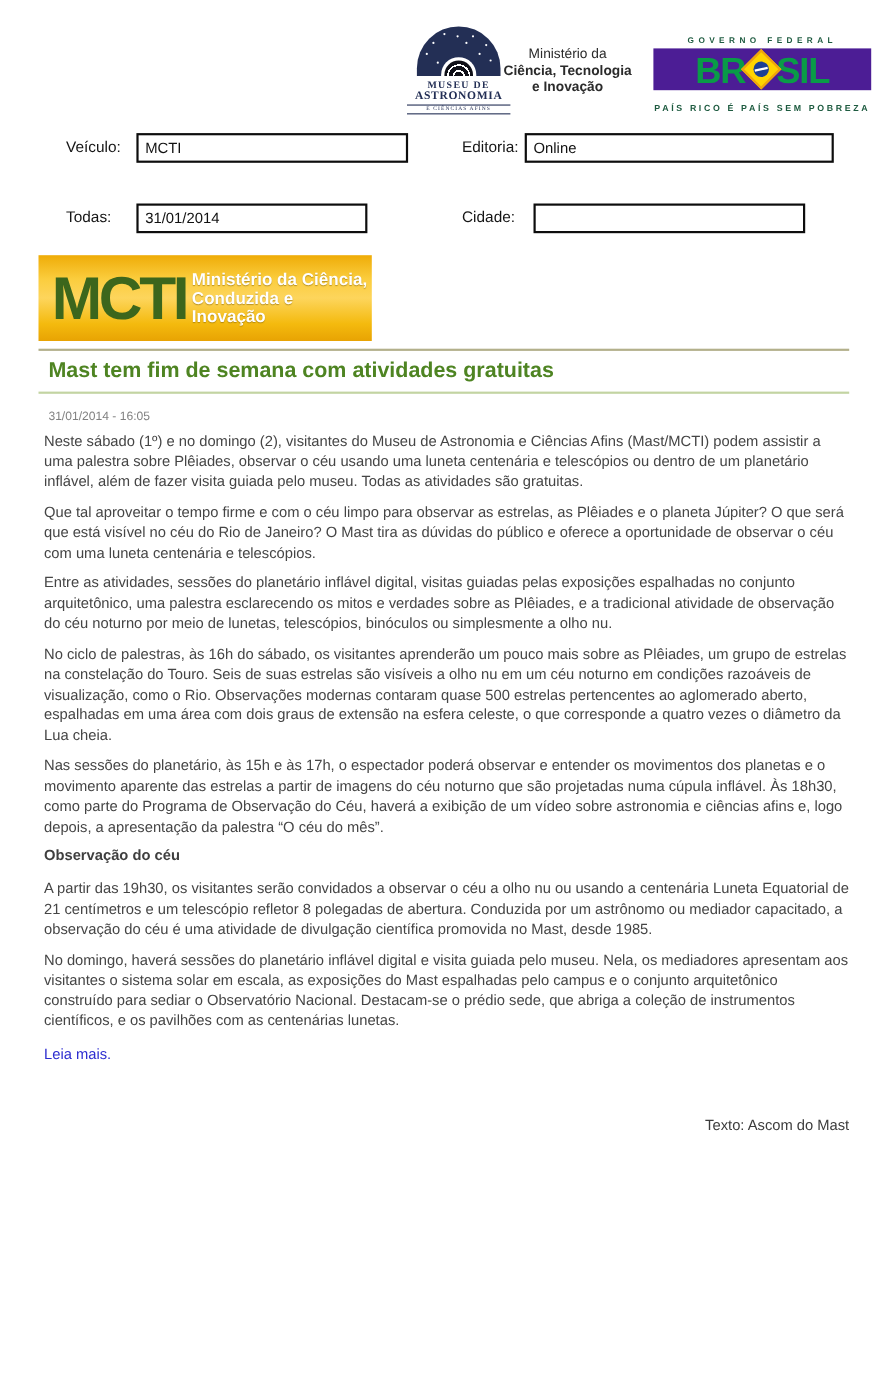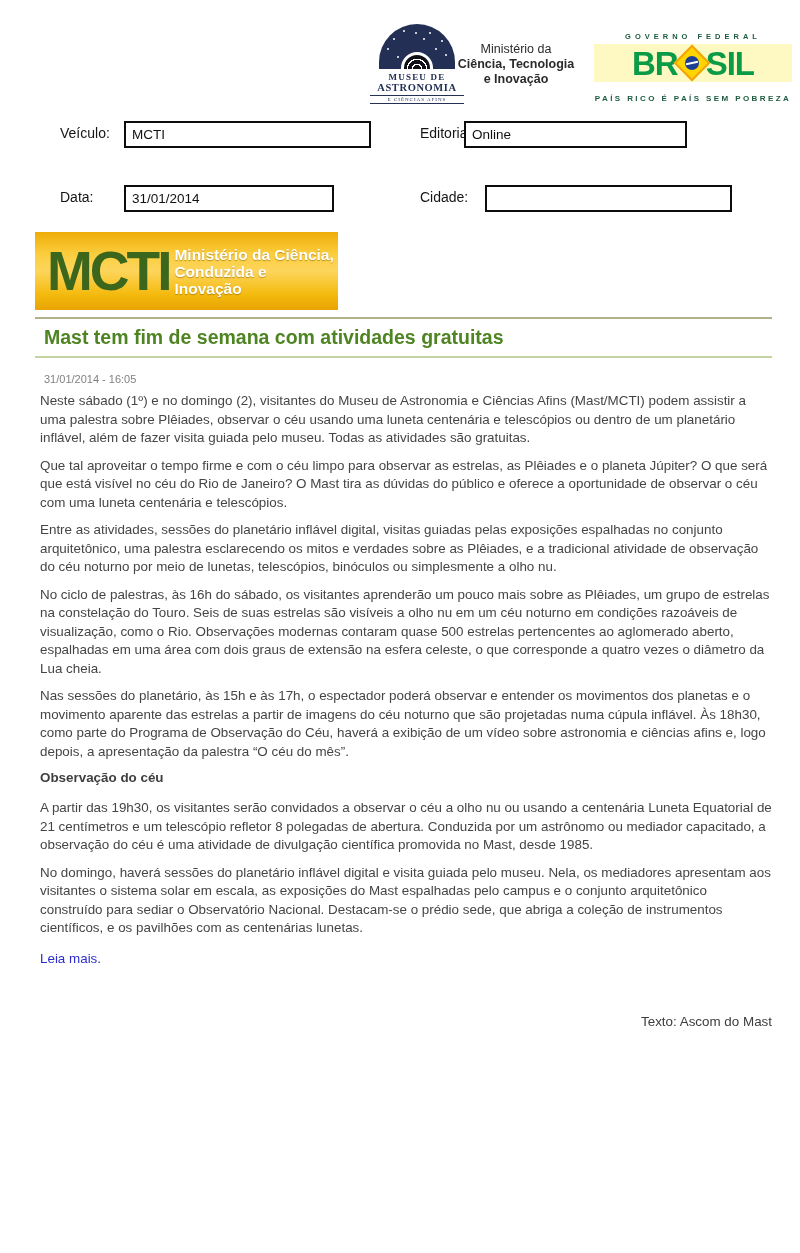--- a/index.html
+++ b/index.html
@@ -20,34 +20,34 @@
   .museum-t1 { margin-top:3px; font-family:"Liberation Serif", serif; font-size:9px; letter-spacing:1.2px; color:#232f55; font-weight:700; }
   .museum-t2 { font-family:"Liberation Serif", serif; font-size:10.5px; letter-spacing:0.6px; color:#232f55; font-weight:700; }
   .museum-t3 { margin-top:2px; padding:1px 0; border-top:1px solid #232f55; border-bottom:1px solid #232f55;
                font-family:"Liberation Serif", serif; font-size:5px; letter-spacing:1px; color:#232f55; }
 
   .ministry { position:absolute; left:450px; top:42px; width:132px; text-align:center; color:#2b2b2b; font-size:12.5px; line-height:15px; }
   .ministry .bold { font-weight:700; }
 
   .brasil-logo { position:absolute; left:594px; top:32px; width:198px; text-align:center; }
   .brasil-gov { font-size:7.5px; font-weight:700; letter-spacing:4px; color:#1e5b40; margin-bottom:3px; }
-  .brasil-word { position:relative; height:38px; background:#fef9c3; display:flex; align-items:center; justify-content:center; }
+  .brasil-word { position:relative; height:38px; background:#4c1d95; display:flex; align-items:center; justify-content:center; }
   .brasil-letters { font-size:33px; font-weight:800; color:#0a9b47; letter-spacing:-1px; line-height:1; }
   .flag { position:relative; width:34px; height:34px; margin:0 -3px; }
   .flag-diamond { position:absolute; inset:4px; transform:rotate(45deg); background:#ffd400; border:2px solid #f0a50c; }
   .flag-globe { position:absolute; left:10px; top:10px; width:14px; height:14px; border-radius:50%; background:#1c3f94; }
   .flag-band { position:absolute; left:11px; top:16px; width:12px; height:2px; background:#fff; transform:rotate(-12deg); }
   .brasil-tag { margin-top:12px; font-size:8px; font-weight:700; letter-spacing:2.4px; color:#1e5b40; }
 
   
   .form-label { position:absolute; font-size:14px; color:#151515; }
   .form-box { position:absolute; height:27px; border:2px solid #0d0d0d; background:#fff; font-size:13.5px; color:#111;
               display:flex; align-items:center; padding:0 6px; }
   .lbl-veiculo { left:60px; top:125px; }   .box-veiculo { left:124px; top:121px; width:247px; }
-  .lbl-editoria { left:420px; top:125px; } .box-editoria { left:464px; top:121px; width:223px; }
+  .lbl-editoria { left:420px; top:125px; } .box-editoria { left:477px; top:121px; width:281px; }
   .lbl-data { left:60px; top:189px; }      .box-data { left:124px; top:185px; width:210px; }
   .lbl-cidade { left:420px; top:189px; }   .box-cidade { left:485px; top:185px; width:247px; }
 
   
   .mcti-banner { position:absolute; left:35px; top:232px; width:303px; height:78px;
     background:linear-gradient(180deg,#efac07 0%, #fbcd3e 28%, #fdd55c 50%, #f4ba0e 80%, #e8a303 100%);
     display:flex; align-items:center; padding-left:12px; }
   .mcti-acronym { font-size:55px; font-weight:800; letter-spacing:-3px; color:#3c661c; line-height:1; }
   .mcti-sub { margin-left:5px; color:#ffffff; font-weight:700; font-size:15.5px; line-height:17px;
               text-shadow:0 1px 1px rgba(130,95,0,.55); }
@@ -103,21 +103,21 @@
     </div>
     <div class="brasil-tag">PAÍS RICO É PAÍS SEM POBREZA</div>
   </div>
 
   <div class="form-label lbl-veiculo">Veículo:</div>
   <div class="form-box box-veiculo">MCTI</div>
 
   <div class="form-label lbl-editoria">Editoria:</div>
   <div class="form-box box-editoria">Online</div>
 
-  <div class="form-label lbl-data">Data:</div>
+  <div class="form-label lbl-data">Todas:</div>
   <div class="form-box box-data">31/01/2014</div>
 
   <div class="form-label lbl-cidade">Cidade:</div>
   <div class="form-box box-cidade"></div>
 
   <div class="mcti-banner">
     <span class="mcti-acronym">MCTI</span>
     <span class="mcti-sub">
       <div>Ministério da Ciência,</div>
       <div>Conduzida e Inovação</div>

